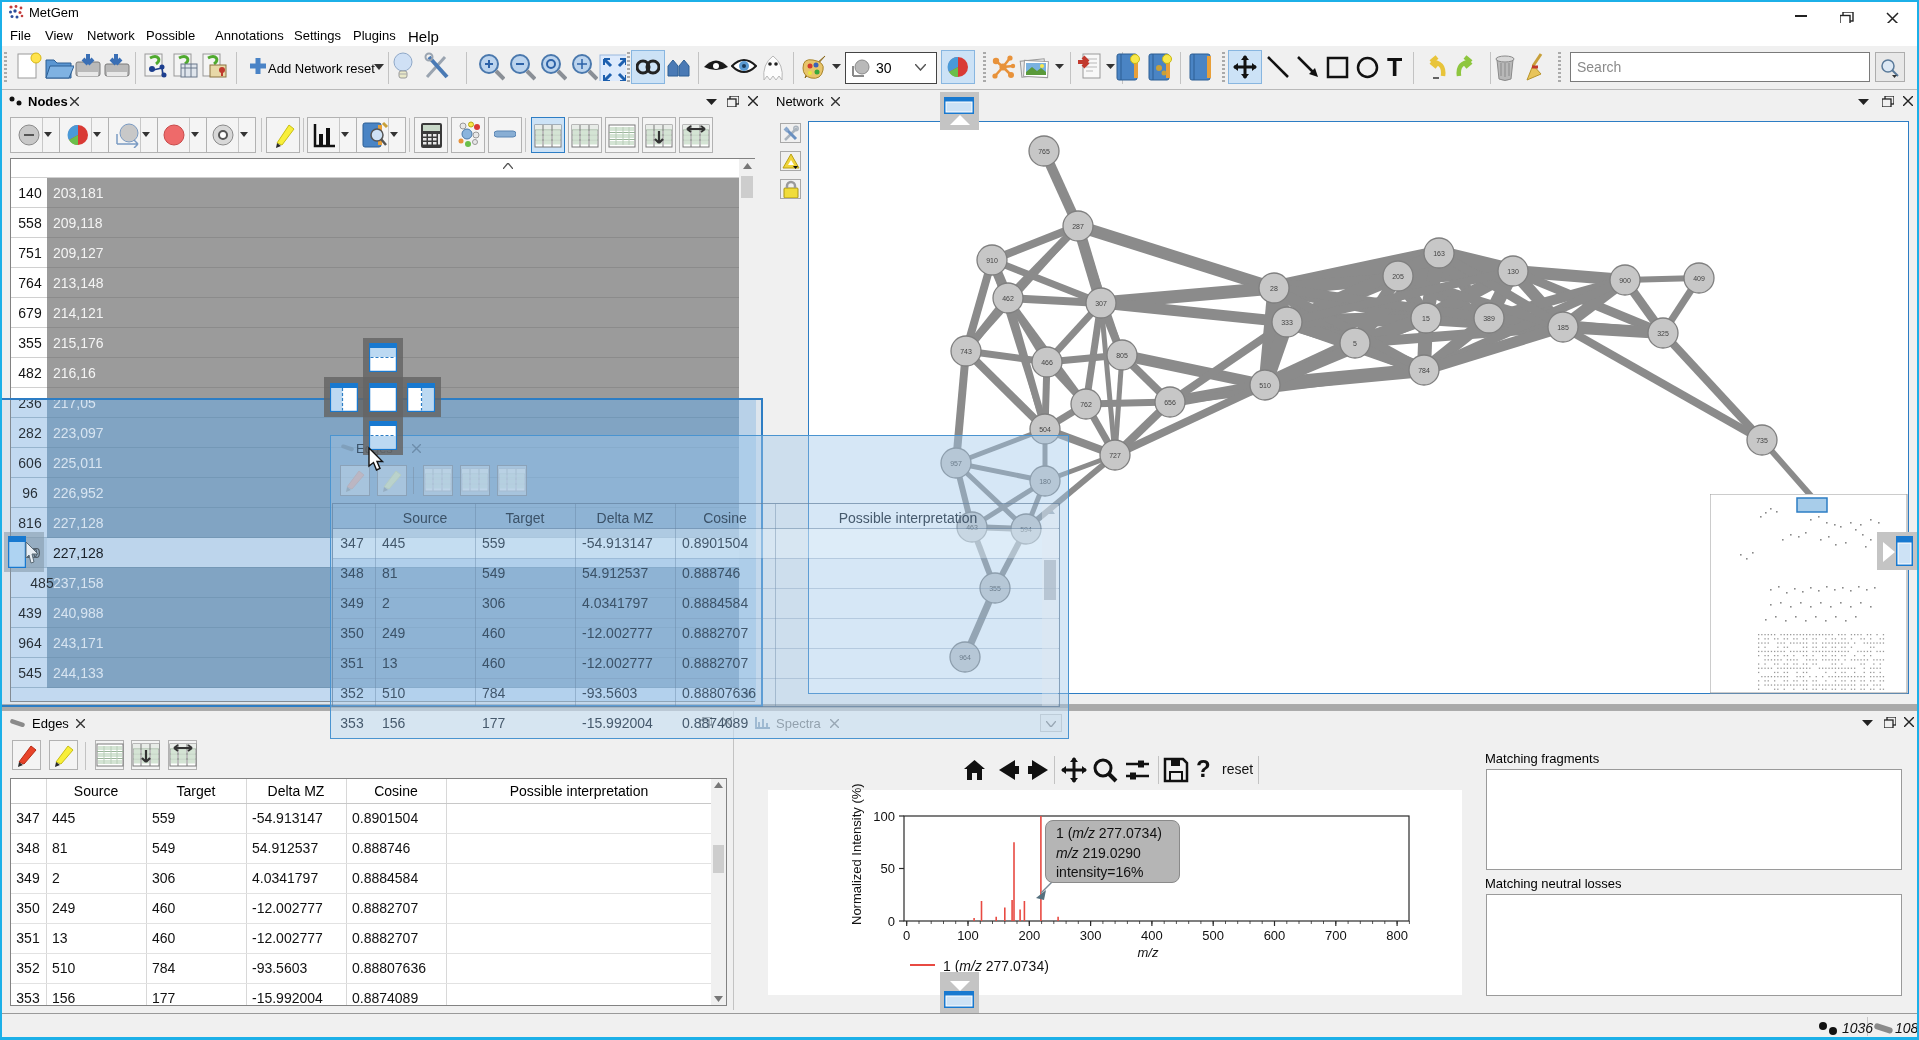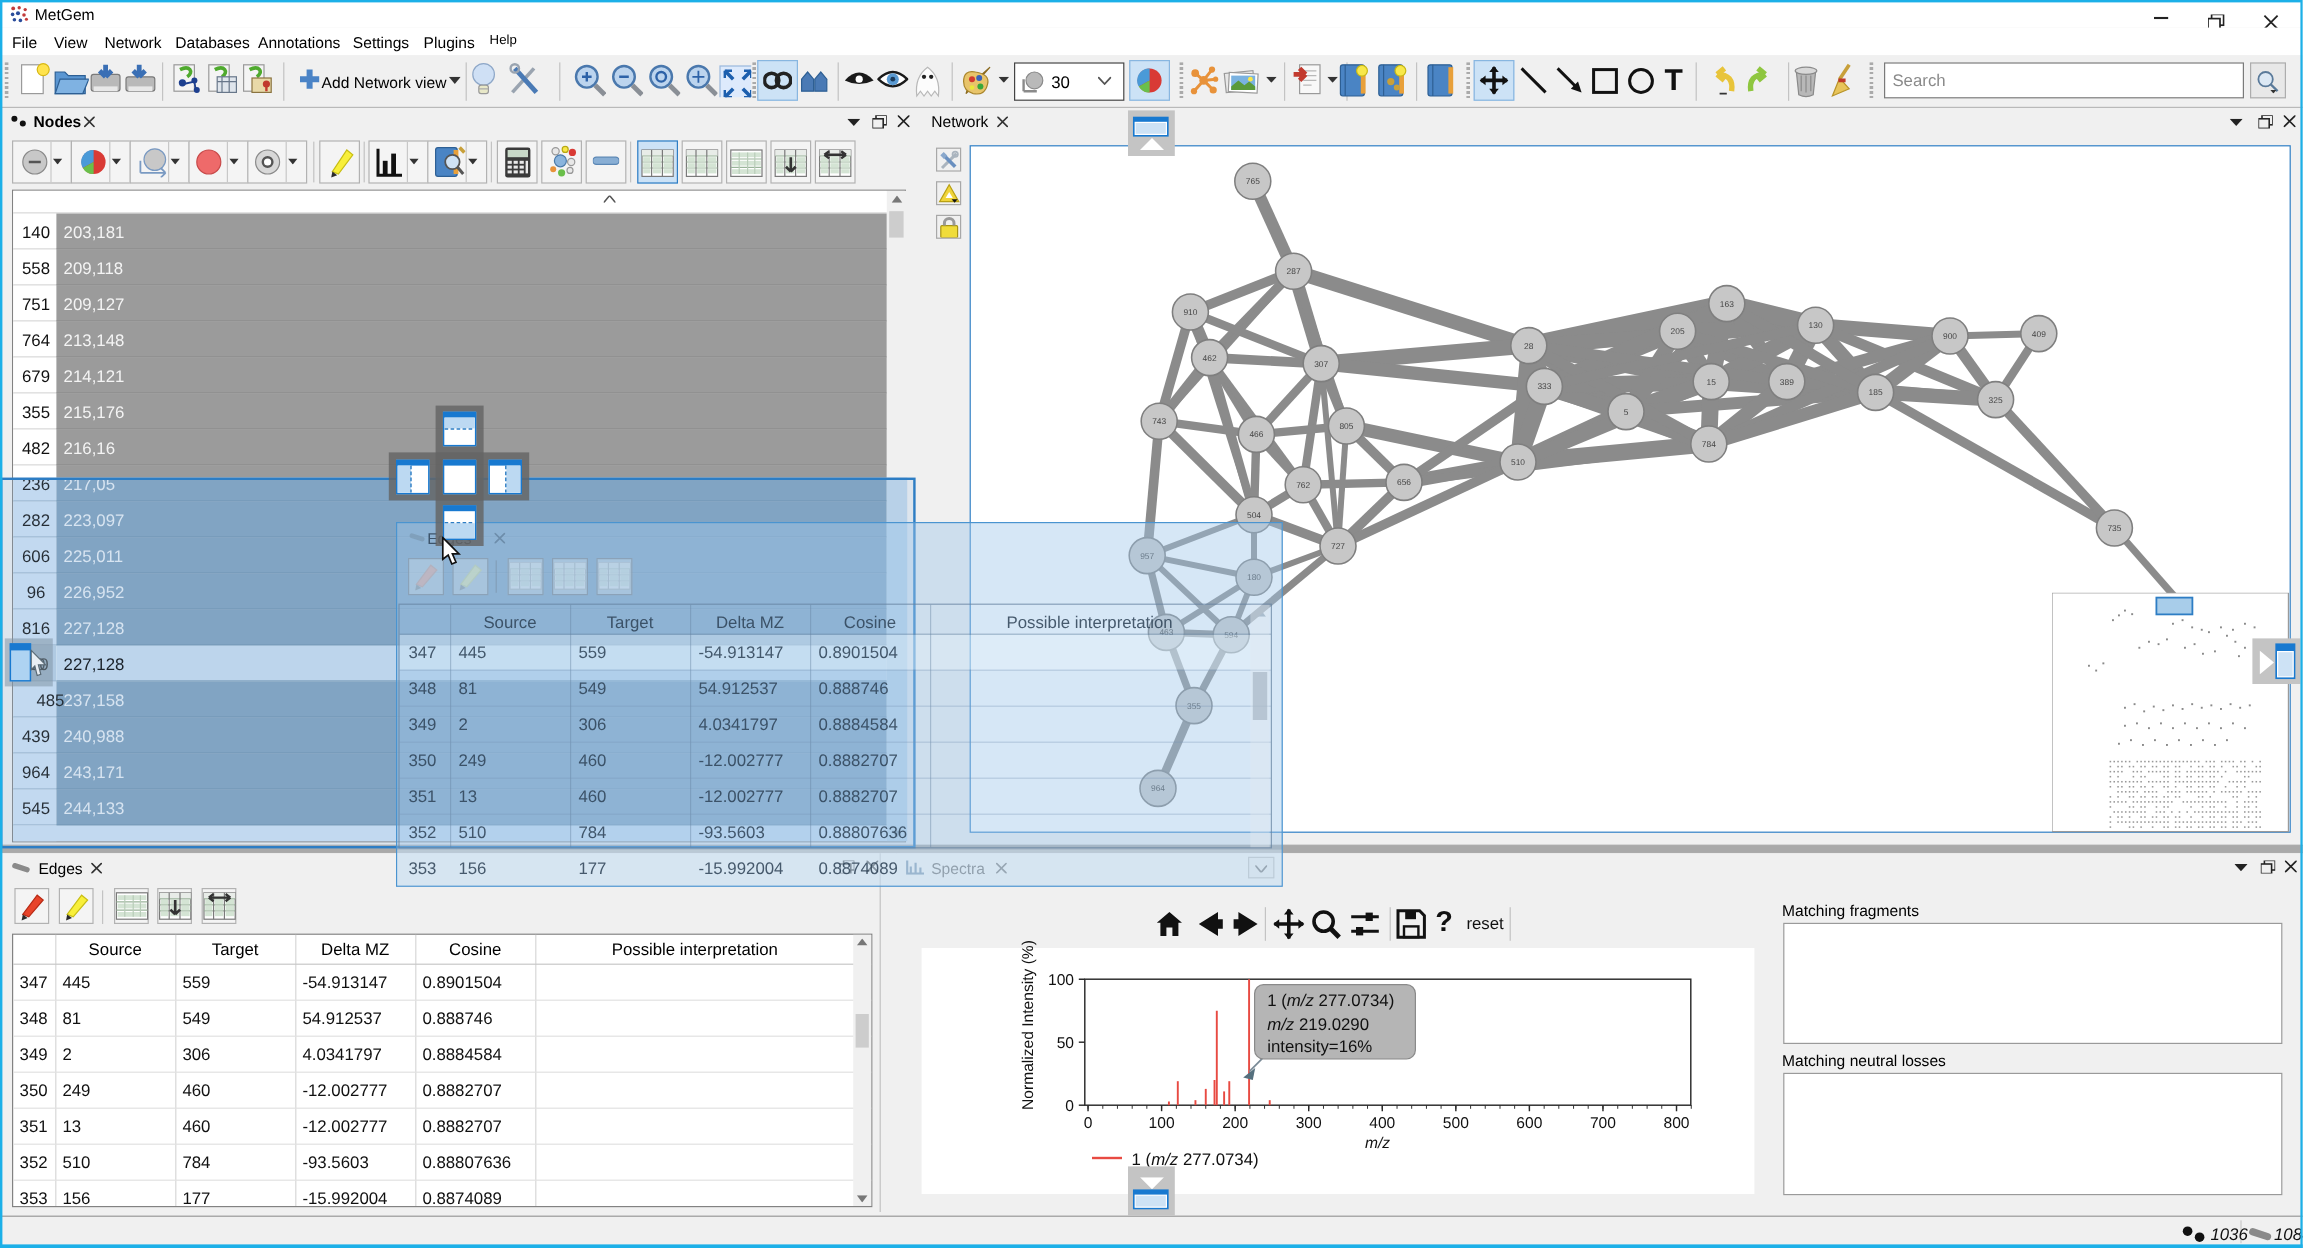--- a/index.html
+++ b/index.html
@@ -27,25 +27,25 @@
     <rect x="3" y="0" width="10" height="9" fill="none" stroke="#222" stroke-width="1.4"></rect>
     <rect x="0" y="3.5" width="10" height="9" fill="#fff" stroke="#222" stroke-width="1.4"></rect>
   </svg>
 <svg class="abs" style="left:1886px;top:12px;" width="13" height="13" viewBox="0 0 13 13">
     <path d="M1 1 L12 12 M12 1 L1 12" stroke="#222" stroke-width="1.5"></path>
   </svg>
 <div class="abs" style="left:0px;top:23px;width:1919px;height:23px;background:#fff;"></div>
 <div class="txt" style="left:10px;top:28px;font-size:13px;color:#000;">File</div>
 <div class="txt" style="left:45px;top:28px;font-size:13px;color:#000;">View</div>
 <div class="txt" style="left:87px;top:28px;font-size:13px;color:#000;">Network</div>
-<div class="txt" style="left:146px;top:28px;font-size:13px;color:#000;">Databases</div>
+<div class="txt" style="left:146px;top:28px;font-size:13px;color:#000;">Possible</div>
 <div class="txt" style="left:215px;top:28px;font-size:13px;color:#000;">Annotations</div>
 <div class="txt" style="left:294px;top:28px;font-size:13px;color:#000;">Settings</div>
 <div class="txt" style="left:353px;top:28px;font-size:13px;color:#000;">Plugins</div>
-<div class="txt" style="left:408px;top:28px;font-size:11px;color:#000;">Help</div>
+<div class="txt" style="left:408px;top:28px;font-size:15px;color:#000;">Help</div>
 <div class="abs" style="left:0px;top:46px;width:1919px;height:44px;background:#f0f0f0;border-bottom:1px solid #b9b9b9;"></div>
 <div class="abs" style="left:4px;top:52px;width:3px;height:32px;background:repeating-linear-gradient(#aaa 0 2px,#f0f0f0 2px 4px);"></div>
 <svg class="abs" style="left:14px;top:52px;" width="28" height="30" viewBox="0 0 28 30">
     <rect x="4" y="2" width="18" height="24" fill="#fff" stroke="#9a9a9a"></rect>
     <circle cx="22" cy="6" r="5" fill="#ffe34d" stroke="#d8b814"></circle>
   </svg>
 <svg class="abs" style="left:44px;top:52px;" width="30" height="30" viewBox="0 0 30 30">
     <path d="M2 8 L10 8 L13 11 L27 11 L27 26 L2 26 Z" fill="#5a96d2" stroke="#2d5f94"></path>
     <path d="M2 26 L6 14 L30 14 L25 26 Z" fill="#7fb2e2" stroke="#2d5f94"></path>
   </svg>
@@ -78,21 +78,21 @@
     <rect x="3" y="2" width="17" height="22" fill="#f4f4f4" stroke="#999"></rect>
     <path d="M8 6 C16 2 20 8 14 12" stroke="#4faa2e" stroke-width="3" fill="none"></path>
     <rect x="10" y="13" width="16" height="12" fill="#e8d9a8" stroke="#8a7340"></rect>
     <circle cx="22" cy="18" r="3" fill="#c03a2e"></circle>
     <path d="M22 18 L22 24" stroke="#c03a2e" stroke-width="2"></path>
   </svg>
 <div class="abs" style="left:236px;top:52px;width:1px;height:32px;background:#c3c3c3;"></div>
 <svg class="abs" style="left:248px;top:56px;" width="20" height="20" viewBox="0 0 20 20">
     <path d="M10 2 V18 M2 10 H18" stroke="#4a83c6" stroke-width="5"></path>
   </svg>
-<div class="txt" style="left:268px;top:61px;font-size:13px;color:#000;">Add Network view</div>
+<div class="txt" style="left:268px;top:61px;font-size:13px;color:#000;">Add Network reset</div>
 <svg class="abs" style="left:374px;top:64px;" width="10" height="6" viewBox="0 0 10 6">
     <path d="M0 0 L10 0 L5 6 Z" fill="#333"></path>
   </svg>
 <div class="abs" style="left:388px;top:52px;width:1px;height:32px;background:#c3c3c3;"></div>
 <svg class="abs" style="left:392px;top:51px;" width="22" height="32" viewBox="0 0 22 32">
     <circle cx="11" cy="11" r="9" fill="#cfe0f5" stroke="#8fa8c8"></circle>
     <rect x="7" y="20" width="8" height="7" rx="2" fill="#e8e8c8" stroke="#999"></rect>
     <path d="M7 23 H15" stroke="#aaa"></path>
   </svg>
 <svg class="abs" style="left:424px;top:52px;" width="26" height="30" viewBox="0 0 26 30">

